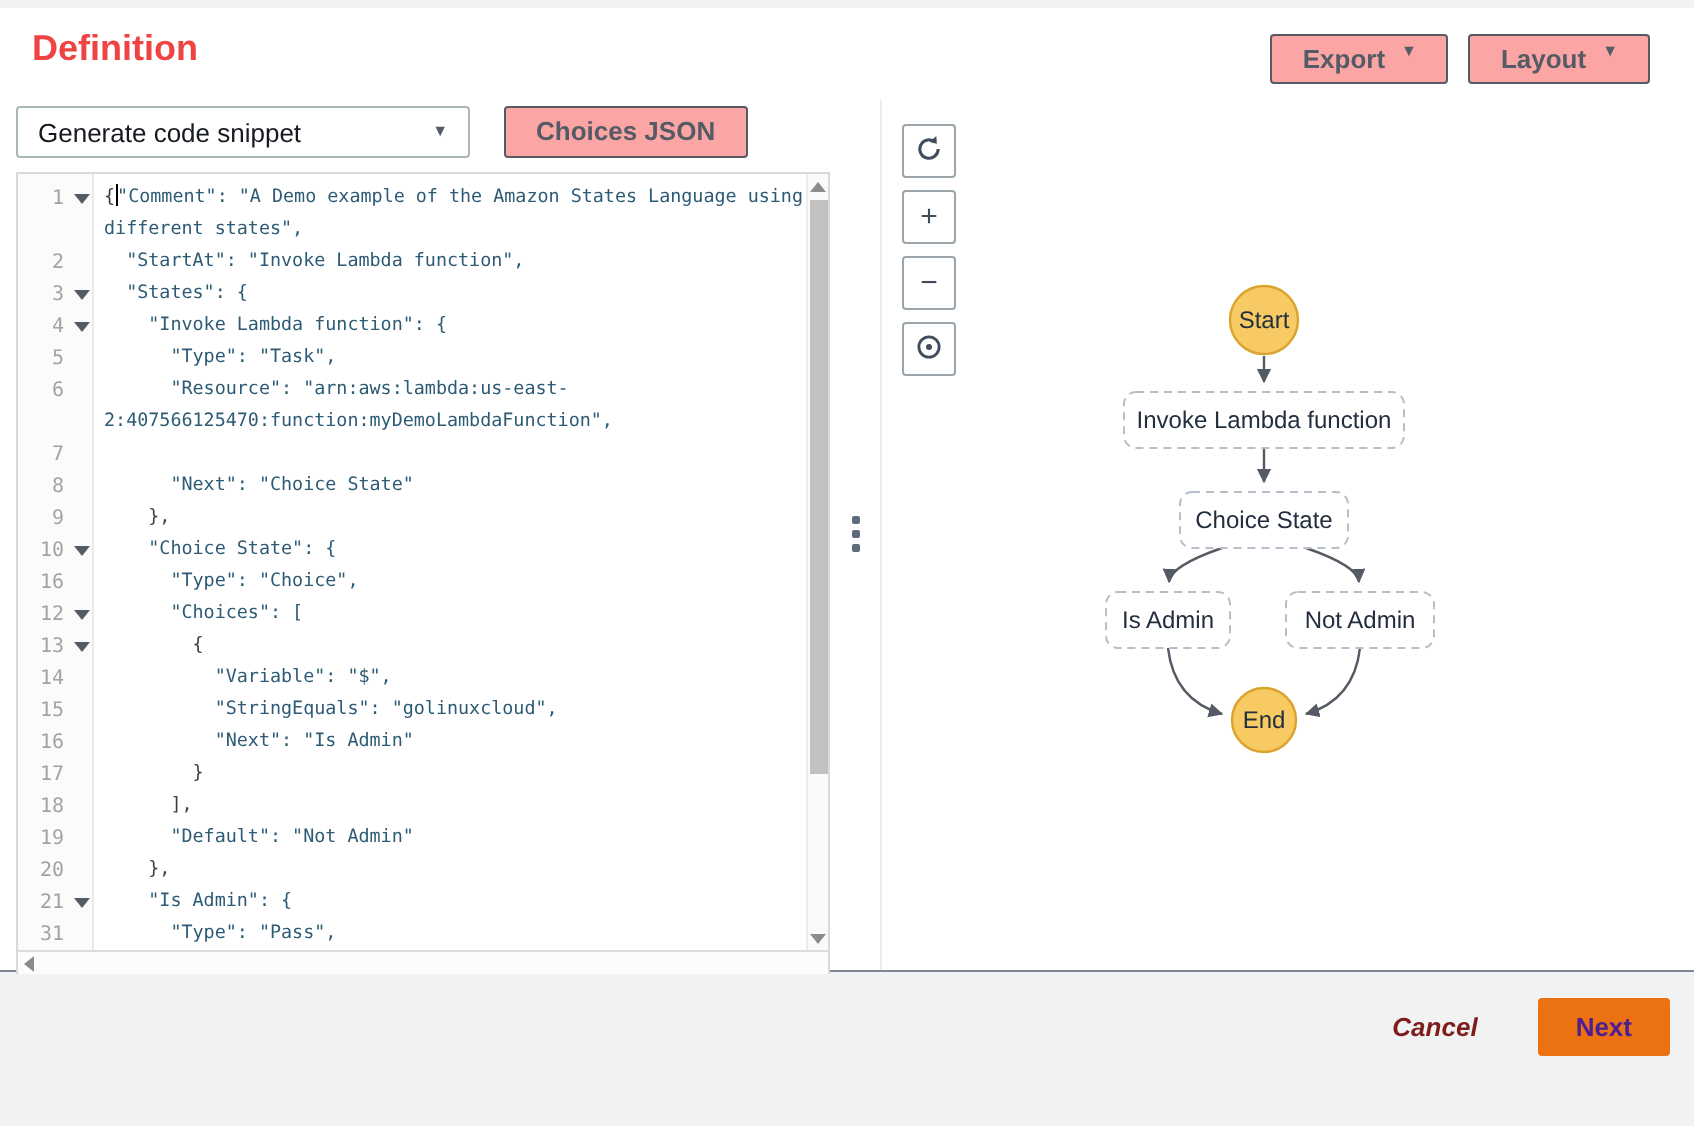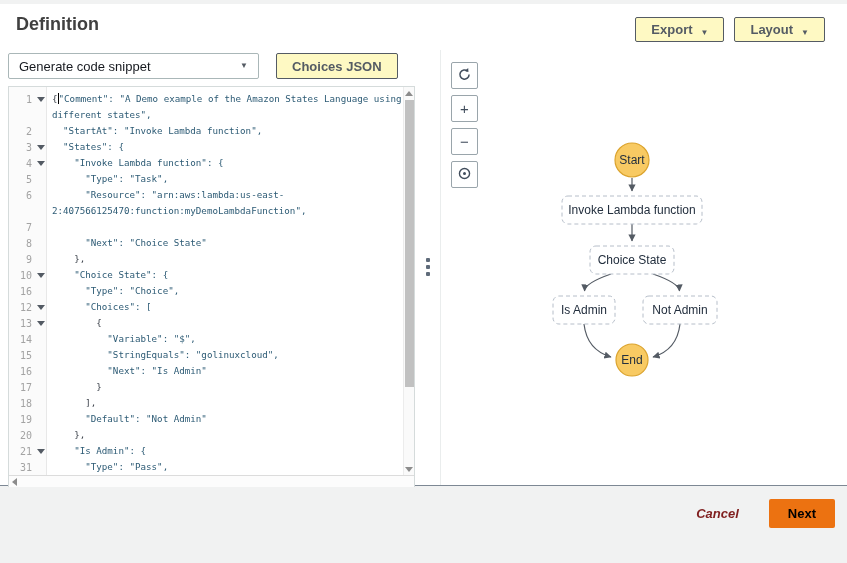--- a/index.html
+++ b/index.html
@@ -3,35 +3,35 @@
 <meta charset="utf-8">
 <style>
   * { margin:0; padding:0; box-sizing:border-box; }
   html,body { width:847px; height:563px; overflow:hidden;
     font-family:"Liberation Sans", sans-serif; background:#f1f2f2; }
   .card { background:#ffffff; margin-top:4px; border-bottom:1px solid #7d8894; }
 
   
   .header { display:flex; justify-content:space-between; align-items:flex-start;
     padding:10px 22px 8px 16px; }
-  .page-title { font-size:18px; font-weight:700; color:#404040; margin-bottom:6px;text-align:right; }
+  .page-title { font-size:18px; font-weight:700; color:#ef4444; margin-bottom:6px;text-align:right; }
   .subtitle { font-size:12px; color:#414d5c; }
   .subtitle .link { color:#0073bb; font-weight:700; text-decoration:none; cursor:pointer; }
   .ext-icon { display:inline-block; vertical-align:-1px; margin:0 2px; }
   .header-actions { display:flex; gap:10px; padding-top:3px; }
-  .btn-secondary { display:inline-flex; align-items:flex-end; gap:8px; background:#fef9c3;
+  .btn-secondary { display:inline-flex; align-items:flex-start; gap:8px; background:#fca5a5;
     border:1px solid #545b64; border-radius:2px; color:#545b64; font-weight:700;
     font-size:13px; padding:4px 15px; cursor:pointer; font-family:inherit; }
   .caret { font-size:8px; line-height:1; color:#545b64; }
 
   
   .content { display:flex; height:435px; position:relative; }
   .left-pane { width:419px; padding:3px 0 0 8px; display:flex; flex-direction:column; }
   .toolbar { display:flex; gap:17px; margin-bottom:7px; }
-  .select { width:251px; height:26px; border:1px solid #aab7b8; border-radius:2px;
+  .select { width:227px; height:26px; border:1px solid #aab7b8; border-radius:2px;
     display:flex; align-items:center; justify-content:space-between; padding:0 10px;
     font-size:13px; color:#16191f; cursor:pointer; background:#fff; }
   .btn-format { height:26px; }
 
   
   .editor { width:407px; flex:1; border:1px solid #d5dbdb; border-bottom:none;
     display:flex; flex-direction:column; font-family:"DejaVu Sans Mono", monospace;
     background:#fff; position:relative; }
   .editor-main { flex:1; display:flex; overflow:hidden; }
   .gutter { width:38px; background:#fbfbfb; border-right:1px solid #e8e8e8;
@@ -77,21 +77,21 @@
   .diagram { position:absolute; inset:0; }
   .node-box { fill:#ffffff; stroke:#b6bec9; stroke-width:1; stroke-dasharray:4 3; }
   .node-label { font-family:"Liberation Sans", sans-serif; font-size:12px; fill:#232f3e; }
   .term-circle { fill:#f8ca63; stroke:#dba32d; stroke-width:1.2; }
   .edge { fill:none; stroke:#545b64; stroke-width:1.2; }
 
   
   .footer { height:54px; display:flex; align-items:center; justify-content:flex-end;
     gap:30px; padding-right:12px; background:#f1f2f2; }
   .cancel-link { font-size:13px; font-weight:700; color:#7f1d1d; cursor:pointer;font-style:italic; }
-  .btn-primary { background:#ec7211; color:#000000; border:none; border-radius:2px;
+  .btn-primary { background:#ec7211; color:#4c1d95; border:none; border-radius:2px;
     font-weight:700; font-size:13px; padding:7px 19px; cursor:pointer; font-family:inherit;text-align:right; }
 </style>
 </head>
 <body>
 
 <div class="card">
   <div class="header">
     <div>
       <div class="page-title">Definition</div>
     </div>

